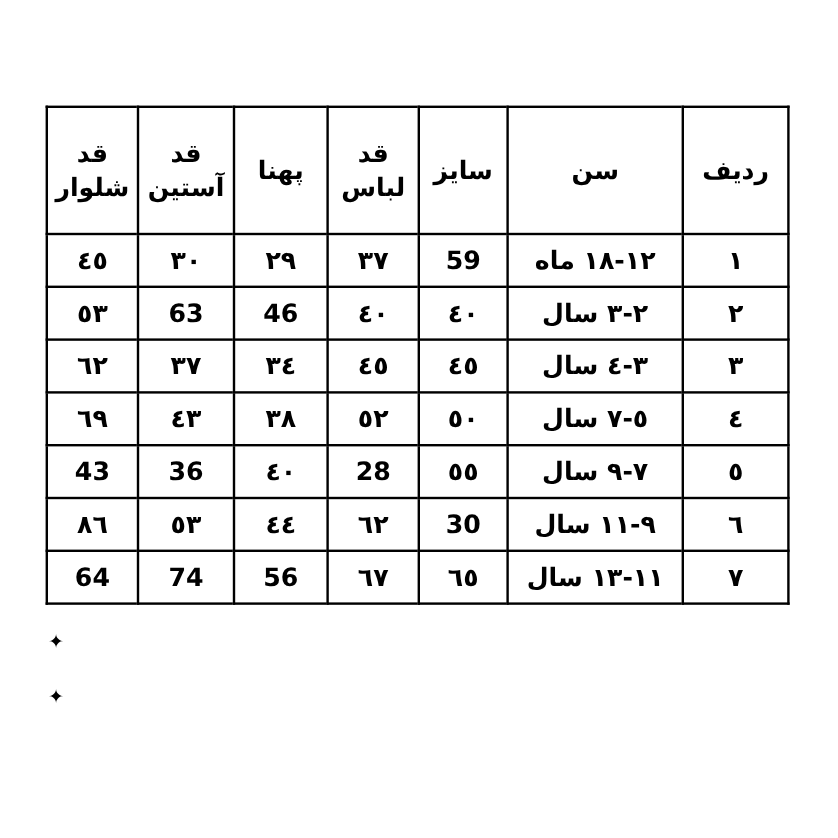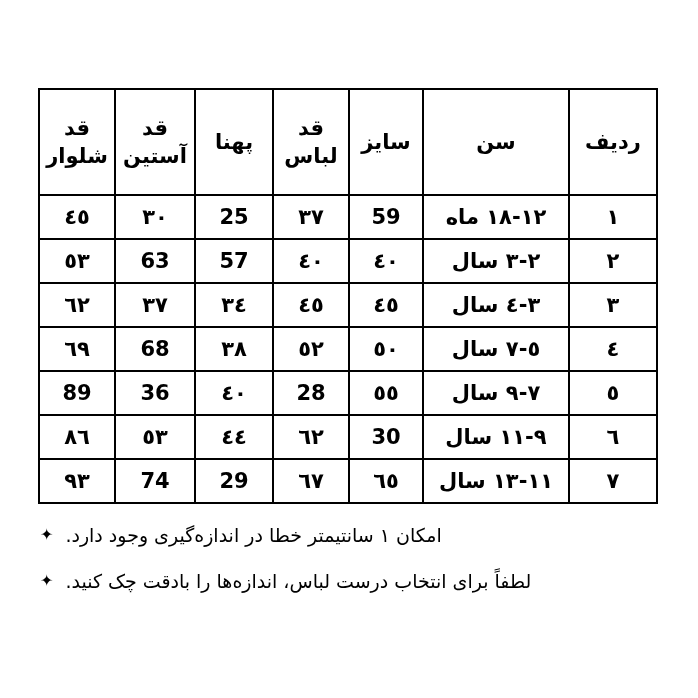--- a/index.html
+++ b/index.html
@@ -143,86 +143,84 @@
             <span class="hdr-two-line">شلوار</span>
           </th>
         </tr>
       </thead>
       <tbody>
         <tr>
           <td>١</td>
           <td>١٢-١٨ ماه</td>
           <td>59</td>
           <td>٣٧</td>
-          <td>25</td>
+          <td>٢٩</td>
           <td>٣٠</td>
           <td>٤٥</td>
         </tr>
         <tr>
           <td>٢</td>
           <td>٢-٣ سال</td>
           <td>٤٠</td>
           <td>٤٠</td>
-          <td>57</td>
+          <td>46</td>
           <td>63</td>
           <td>٥٣</td>
         </tr>
         <tr>
           <td>٣</td>
           <td>٣-٤ سال</td>
           <td>٤٥</td>
           <td>٤٥</td>
           <td>٣٤</td>
           <td>٣٧</td>
           <td>٦٢</td>
         </tr>
         <tr>
           <td>٤</td>
           <td>٥-٧ سال</td>
           <td>٥٠</td>
           <td>٥٢</td>
           <td>٣٨</td>
-          <td>68</td>
+          <td>٤٣</td>
           <td>٦٩</td>
         </tr>
         <tr>
           <td>٥</td>
           <td>٧-٩ سال</td>
           <td>٥٥</td>
           <td>28</td>
           <td>٤٠</td>
           <td>36</td>
-          <td>89</td>
+          <td>43</td>
         </tr>
         <tr>
           <td>٦</td>
           <td>٩-١١ سال</td>
           <td>30</td>
           <td>٦٢</td>
           <td>٤٤</td>
           <td>٥٣</td>
           <td>٨٦</td>
         </tr>
         <tr>
           <td>٧</td>
           <td>١١-١٣ سال</td>
           <td>٦٥</td>
           <td>٦٧</td>
-          <td>29</td>
+          <td>56</td>
           <td>74</td>
-          <td>٩٣</td>
+          <td>64</td>
         </tr>
       </tbody>
     </table>
   </div>
 
   <div class="notes">
     <div class="note-line">
-      <span class="note-text">امکان ١ سانتیمتر خطا در اندازه‌گیری وجود دارد.</span>
       <span class="bullet">✦</span>
     </div>
     <div class="note-line">
-      <span class="note-text">لطفاً برای انتخاب درست لباس، اندازه‌ها را بادقت چک کنید.</span>
       <span class="bullet">✦</span>
     </div>
   </div>
 
 </div>
 
 </body></html>

